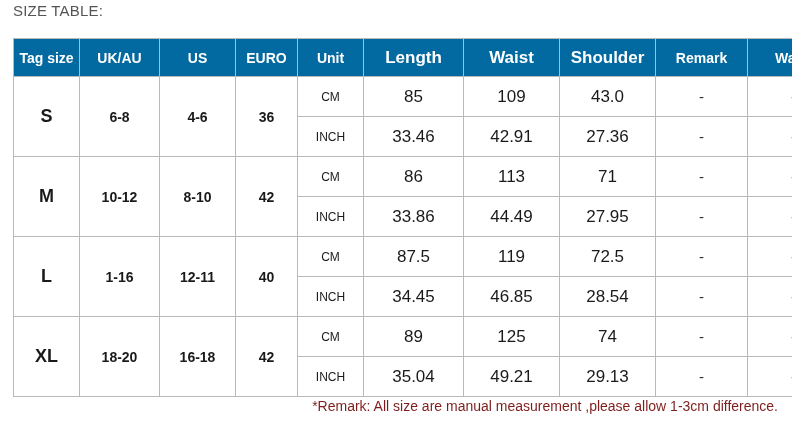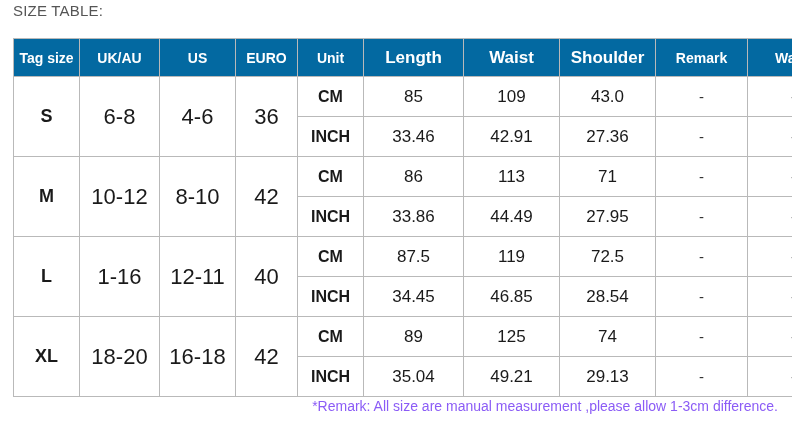--- a/index.html
+++ b/index.html
@@ -61,39 +61,40 @@
   tbody td {
     background: #ffffff;
     height: 39px;
     color: #1a1a1a;
   }
   td.tag {
     font-size: 18px;
     font-weight: bold;
   }
   td.meas {
-    font-size: 22px;
+    font-size: 14px;
+    font-weight: bold;
   }
   td.unit {
-    font-size: 16px;
-    font-weight: bold;
+    font-size: 12px;
+    font-weight: normal;
   }
   td.val {
     font-size: 17px;
   }
   td.dash {
     font-size: 15px;
     color: #333333;
   }
   .remark {
     position: absolute;
     right: 14px;
     top: 398px;
     font-size: 14px;
-    color: #8b5cf6;
+    color: #7f1d1d;
   }
   col.c-tag { width: 66px; }
   col.c-ukau { width: 80px; }
   col.c-us { width: 76px; }
   col.c-euro { width: 62px; }
   col.c-unit { width: 66px; }
   col.c-length { width: 100px; }
   col.c-bust { width: 96px; }
   col.c-shoulder { width: 96px; }
   col.c-sleeve { width: 92px; }

